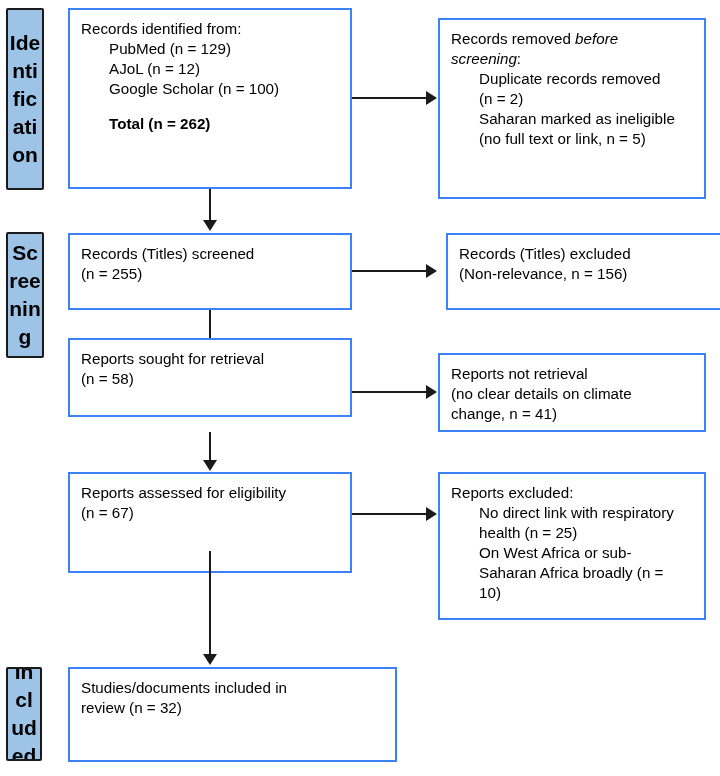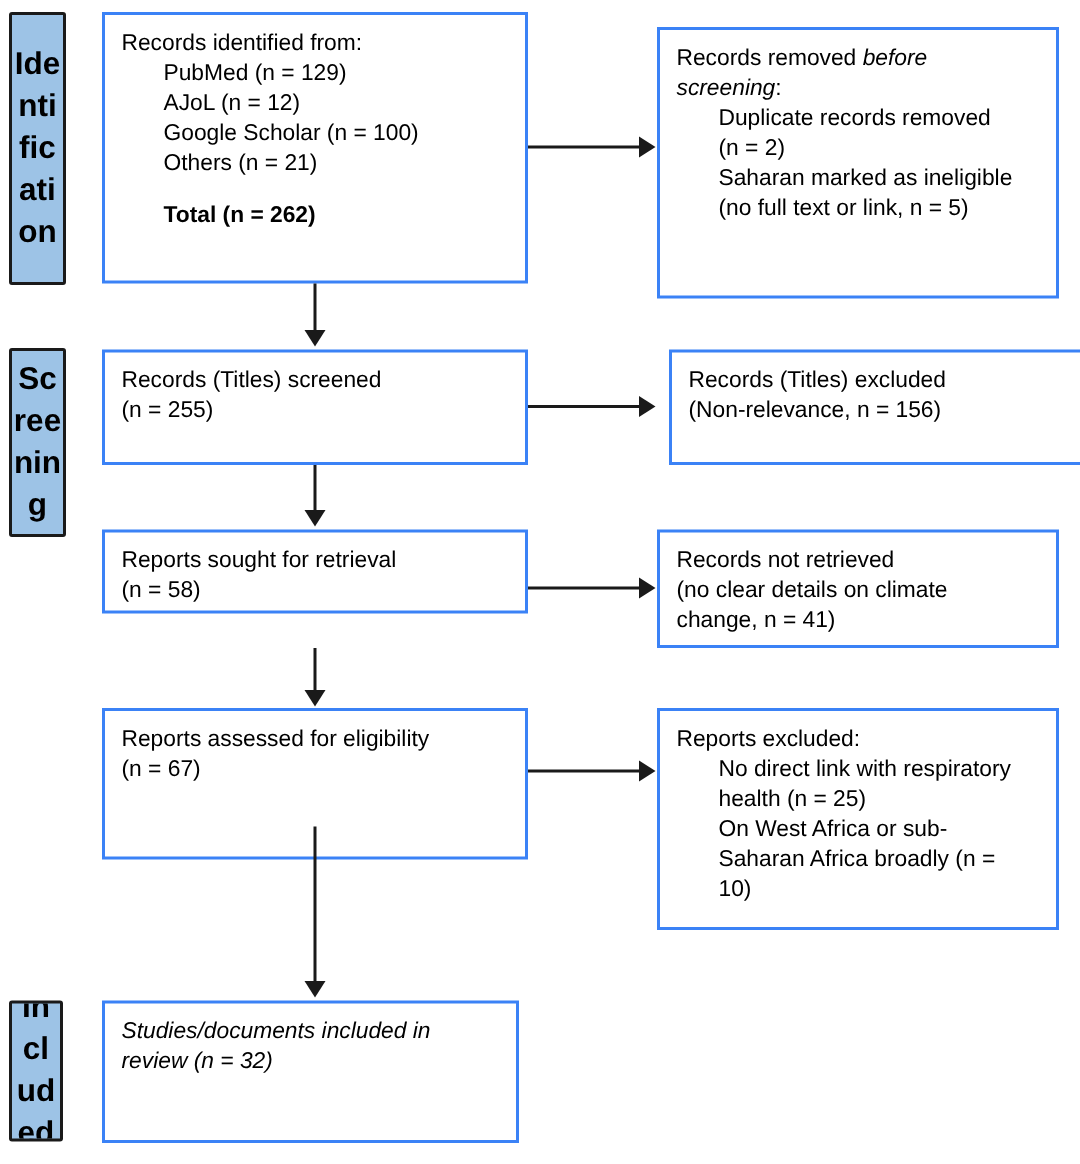--- a/index.html
+++ b/index.html
@@ -120,21 +120,20 @@
 
   <div class="stage-label" style="left:6px; top:667px; width:36px; height:94px;">
     <span>Included</span>
   </div>
 
   <div class="flow-box" style="left:68px; top:8px; width:284px; height:181px;">
     <span class="ln">Records identified from:</span>
     <span class="ln indent">PubMed (n = 129)</span>
     <span class="ln indent">AJoL (n = 12)</span>
     <span class="ln indent">Google Scholar (n = 100)</span>
-    <span class="ln indent">Others (n = 21)</span>
     <span class="gap"></span>
     <span class="ln indent bold">Total (n = 262)</span>
   </div>
 
   <div class="flow-box" style="left:438px; top:8px; width:268px; height:181px;margin-top:10px;">
     <span class="ln"><span>Records removed </span><span class="ital">before</span></span>
     <span class="ln"><span class="ital">screening</span><span>:</span></span>
     <span class="ln indent">Duplicate records removed</span>
     <span class="ln indent">(n = 2)</span>
     <span class="ln indent">Saharan marked as ineligible</span>
@@ -156,27 +155,27 @@
     <span class="ln">Records (Titles) excluded</span>
     <span class="ln">(Non-relevance, n = 156)</span>
   </div>
 
   <div class="hline" style="left:352px; top:270px; width:74px;"></div>
   <div class="arrow-right" style="left:426px; top:264px;"></div>
 
   <div class="vline" style="left:209px; top:310px; width:2px; height:32px;"></div>
   <div class="arrow-down" style="left:203px; top:340px;"></div>
 
-  <div class="flow-box" style="left:68px; top:353px; width:284px; height:56px;">
+  <div class="flow-box" style="left:68px; top:338px; width:284px; height:79px;">
     <span class="ln">Reports sought for retrieval</span>
     <span class="ln">(n = 58)</span>
   </div>
 
   <div class="flow-box" style="left:438px; top:353px; width:268px; height:79px;">
-    <span class="ln">Records not retrieved</span>
+    <span class="ln">Reports not retrieval</span>
     <span class="ln">(no clear details on climate</span>
     <span class="ln">change, n = 41)</span>
   </div>
 
   <div class="hline" style="left:352px; top:391px; width:74px;"></div>
   <div class="arrow-right" style="left:426px; top:385px;"></div>
 
   <div class="vline" style="left:209px; top:432px; width:2px; height:30px;"></div>
   <div class="arrow-down" style="left:203px; top:460px;"></div>
 
@@ -193,18 +192,18 @@
     <span class="ln indent">Saharan Africa broadly (n =</span>
     <span class="ln indent">10)</span>
   </div>
 
   <div class="hline" style="left:352px; top:513px; width:74px;"></div>
   <div class="arrow-right" style="left:426px; top:507px;"></div>
 
   <div class="vline" style="left:209px; top:551px; width:2px; height:105px;"></div>
   <div class="arrow-down" style="left:203px; top:654px;"></div>
 
-  <div class="flow-box" style="left:68px; top:667px; width:278px; height:95px;font-style:italic;">
+  <div class="flow-box" style="left:68px; top:667px; width:329px; height:95px;">
     <span class="ln">Studies/documents included in</span>
     <span class="ln">review (n = 32)</span>
   </div>
 
 </div>
 
 </body></html>

